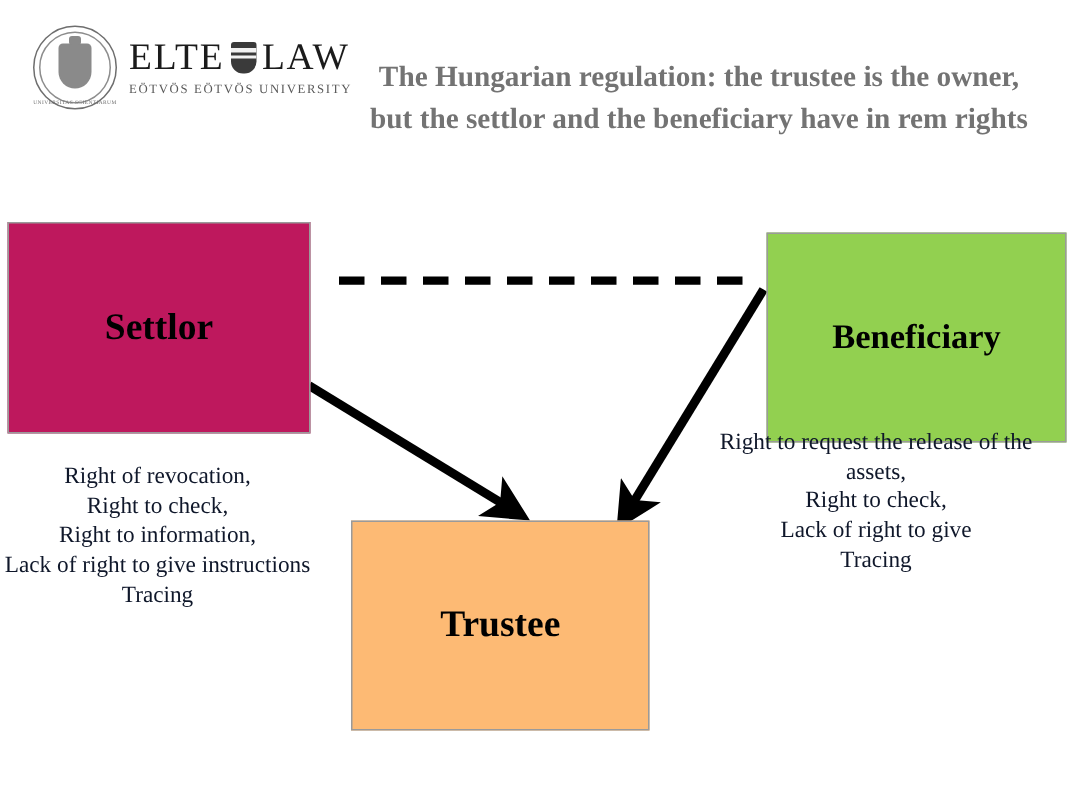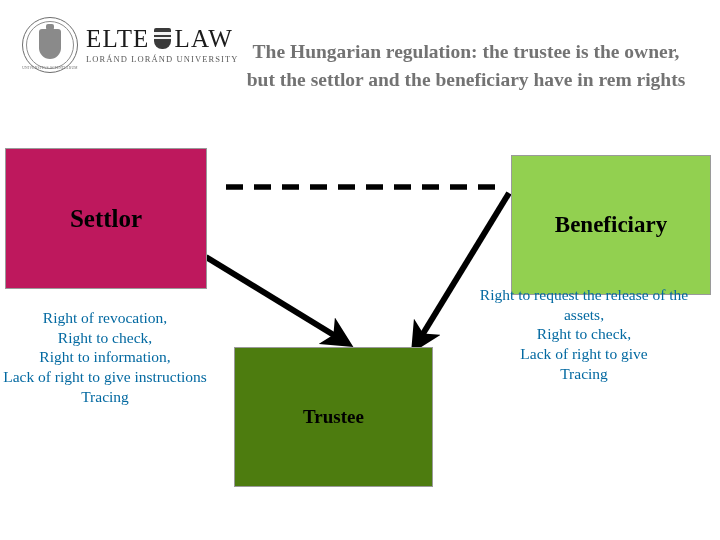--- a/index.html
+++ b/index.html
@@ -159,31 +159,31 @@
     width: 200px;
     height: 140px;
     background: #92d050;
     font-size: 23px;
   }
   #box-trustee {
     left: 234px;
     top: 347px;
     width: 199px;
     height: 140px;
-    background: #4d7c0f;
-    font-size: 19px;
+    background: #fdba74;
+    font-size: 25px;
   }
 
   
   .sidetext {
     position: absolute;
     font-family: "Liberation Serif", "DejaVu Serif", serif;
     font-size: 15.5px;
     line-height: 1.27;
-    color: #0369a1;
+    color: #0f172a;
   }
   #text-settlor-rights {
     left: 2px;
     top: 308px;
     width: 206px;
     text-align: center;
   }
   #text-beneficiary-rights {
     left: 470px;
     top: 285px;
@@ -215,21 +215,21 @@
     </div>
     <div id="logo-words">
       <div id="logo-main">
         <span>ELTE</span>
         <span id="shield">
           <span class="bar"></span>
           <span class="bar2"></span>
         </span>
         <span>LAW</span>
       </div>
-      <div id="logo-sub">LORÁND LORÁND UNIVERSITY</div>
+      <div id="logo-sub">EÖTVÖS EÖTVÖS UNIVERSITY</div>
     </div>
   </div>
 
   <div id="title">The Hungarian regulation: the trustee is the owner, but the settlor and the beneficiary have in rem rights</div>
 
   <svg id="connectors" viewBox="0 0 720 540" xmlns="http://www.w3.org/2000/svg">
     <defs>
       <marker id="arrowhead" markerWidth="5.2" markerHeight="5.2" refX="2.0" refY="2.6" orient="auto" markerUnits="strokeWidth">
         <path d="M0,0 L5.2,2.6 L0,5.2 L1.3,2.6 z" fill="#000000"></path>
       </marker>

